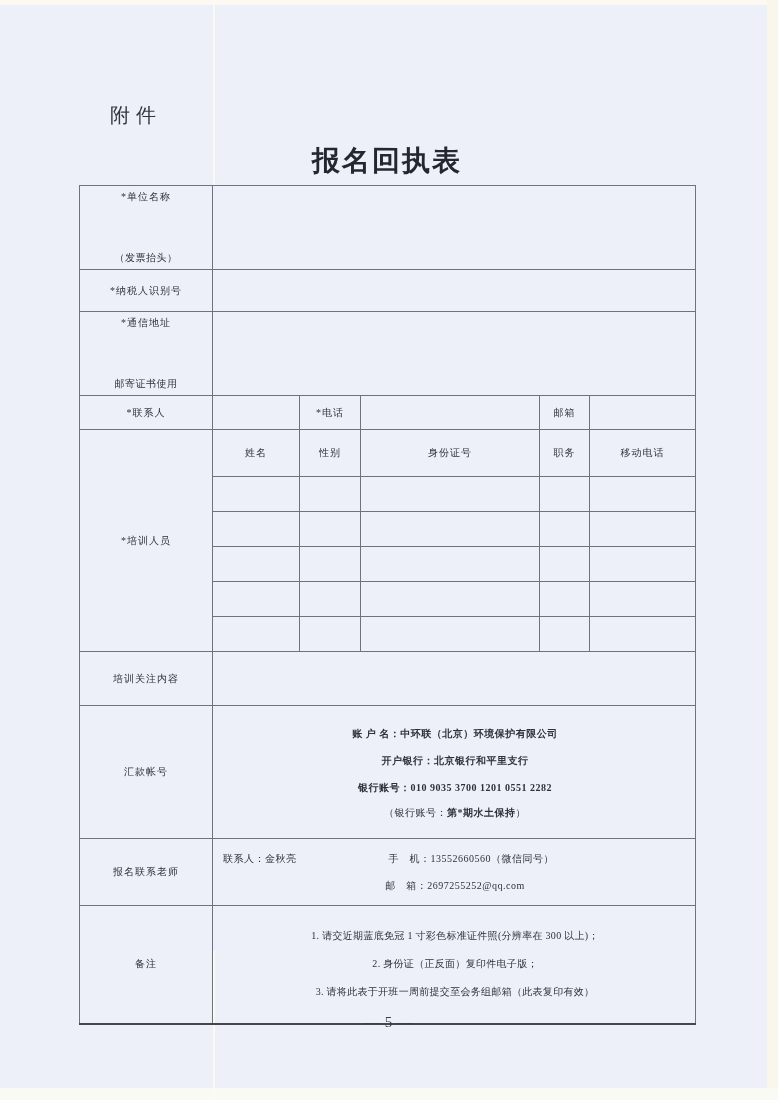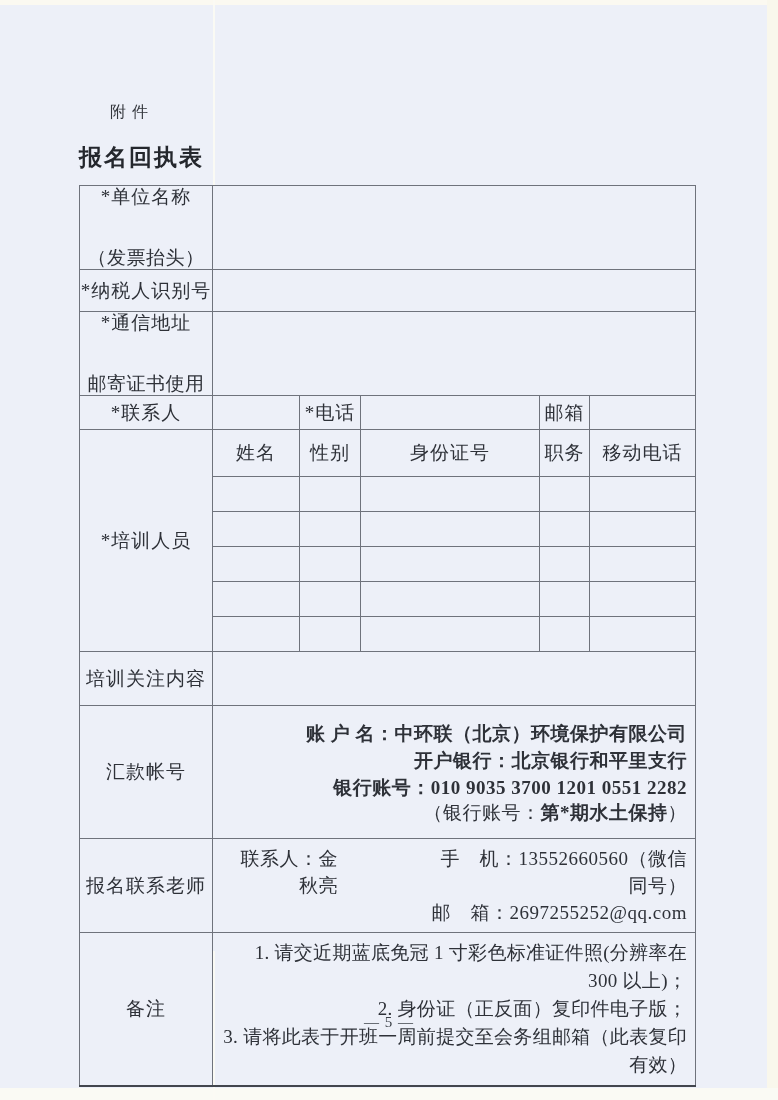--- a/index.html
+++ b/index.html
@@ -17,55 +17,55 @@
   }
   
   .strip-top    { position:absolute; left:0; top:0; width:778px; height:5px; background:#fbf9f1; }
   .strip-right  { position:absolute; left:767px; top:0; width:11px; height:1100px; background:#f9f7ec; }
   .strip-bottom { position:absolute; left:0; top:1088px; width:778px; height:12px; background:#fafaf4; }
   .scan-line-top    { position:absolute; left:213px; top:0;    width:2px; height:186px; background:rgba(251,250,243,0.95); }
   .scan-line-bottom { position:absolute; left:213px; top:951px; width:2px; height:149px; background:rgba(251,250,243,0.95); }
 
   .attachment {
     position:absolute; top:102px; left:110px;
-    font-size:16px; letter-spacing:6px; color:#33363c;
+    font-size:20px; letter-spacing:6px; color:#33363c;
   }
   .doc-title {
     position:absolute; top:142px; left:79px; width:616px; margin:0;
-    text-align:left;
+    text-align:center;
     font-family:"Liberation Sans","DejaVu Sans",sans-serif;
-    font-size:23px; font-weight:700; letter-spacing:2px; color:#24272d;
+    font-size:28px; font-weight:700; letter-spacing:2px; color:#24272d;
   }
 
   table.form-table {
     position:absolute; left:79px; top:185px; width:616px;
     border-collapse:collapse; table-layout:fixed;
     border:1px solid #4e525a; border-bottom:2px solid #42464d;
   }
   .form-table td {
     border:1px solid #6f737c;
     text-align:center; vertical-align:middle;
-    font-size:19px; padding:0; overflow:hidden;font-family:Liberation Serif, serif;
+    font-size:10px; padding:0; overflow:hidden;font-family:Liberation Serif, serif;
   }
   .lab { letter-spacing:1px; }
   .lab .l2 { letter-spacing:0.5px;margin-top:39px; }
   .two-line div { line-height:22px; }
 
   tr.rh55  { height:55px; }
   tr.rh49  { height:42px; }
   tr.rh45  { height:45px; }
   tr.rh34  { height:34px; }
   tr.rh47  { height:47px; }
   tr.rh35  { height:35px; }
   tr.rh43  { height:54px; }
   tr.rh133 { height:133px; }
   tr.rh66  { height:66px; }
   tr.rh118 { height:118px; }
 
-  td.left-cell { text-align:right; padding:6px 8px 6px 10px; }
+  td.left-cell { text-align:center; padding:6px 8px 6px 10px; }
   .bank-line { line-height:27px; font-weight:600; letter-spacing:0.5px; }
   .bank-note { line-height:23px; letter-spacing:0.5px; }
   .bank-note b { font-weight:700; }
   .contact-line { display:flex; gap:92px; line-height:27px; letter-spacing:0.5px; }
   .contact-line2 { line-height:27px; letter-spacing:0.5px; }
   .remark-line { line-height:28px; letter-spacing:0.3px; }
 
   .page-number {
     position:absolute; top:1014px; left:0; width:778px;
     text-align:center; font-size:15px; letter-spacing:1px; color:#3a3f46;

